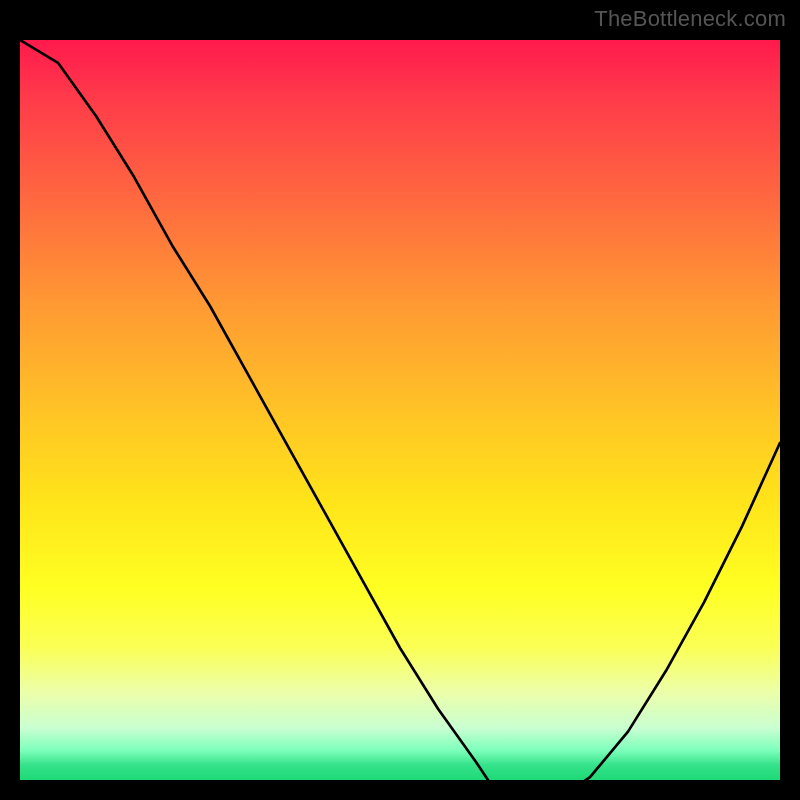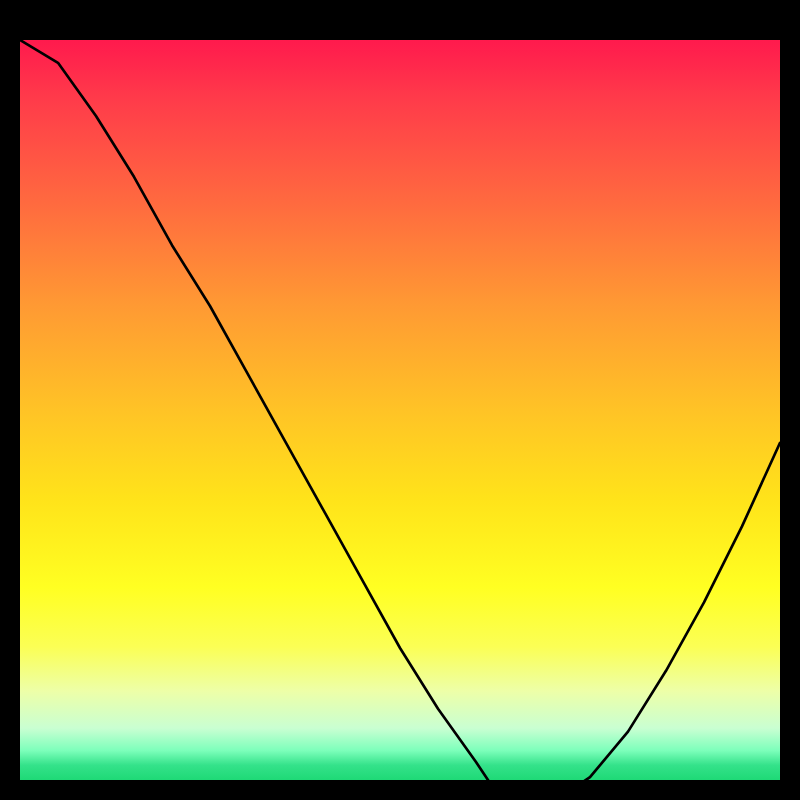--- a/index.html
+++ b/index.html
@@ -55,20 +55,21 @@
     font-family: Arial, Helvetica, sans-serif;
     font-size: 22px;
     color: #555;
     letter-spacing: 0.2px;
   }
 </style>
 </head>
 <body>
 
 <div class="stage">
+  <div class="watermark">TheBottleneck.com</div>
 
   <div class="plot">
     <div class="gradient"></div>
 
     <svg class="curve" viewBox="0 0 100 100" preserveAspectRatio="none">
       <path fill="none" stroke="#000" stroke-width="0.35" stroke-linecap="round" stroke-linejoin="round" d="M0.00 0.00 L5.00 3.00 L10.00 10.00 L15.00 18.00 L20.00 27.00 L25.00 35.00 L30.00 44.00 L35.00 53.00 L40.00 62.00 L45.00 71.00 L50.00 80.00 L55.00 88.00 L60.00 95.00 L62.00 98.00 L65.00 100.00 L70.00 100.00 L72.00 99.00 L75.00 97.00 L80.00 91.00 L85.00 83.00 L90.00 74.00 L95.00 64.00 L100.00 53.00"></path>
       <path fill="none" stroke="#c95a57" stroke-width="1.4" stroke-linecap="round" d="M60.00 99.00 L72.00 99.00"></path>
     </svg>
   </div>
 </div>

